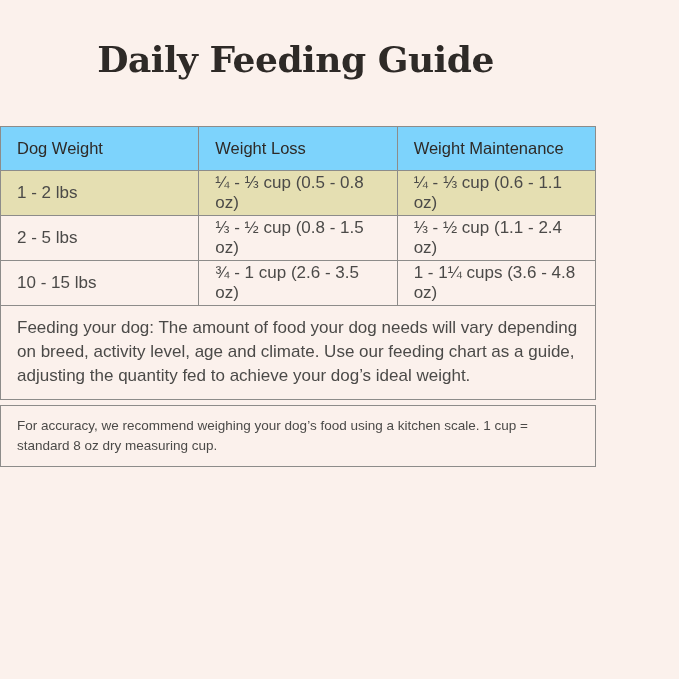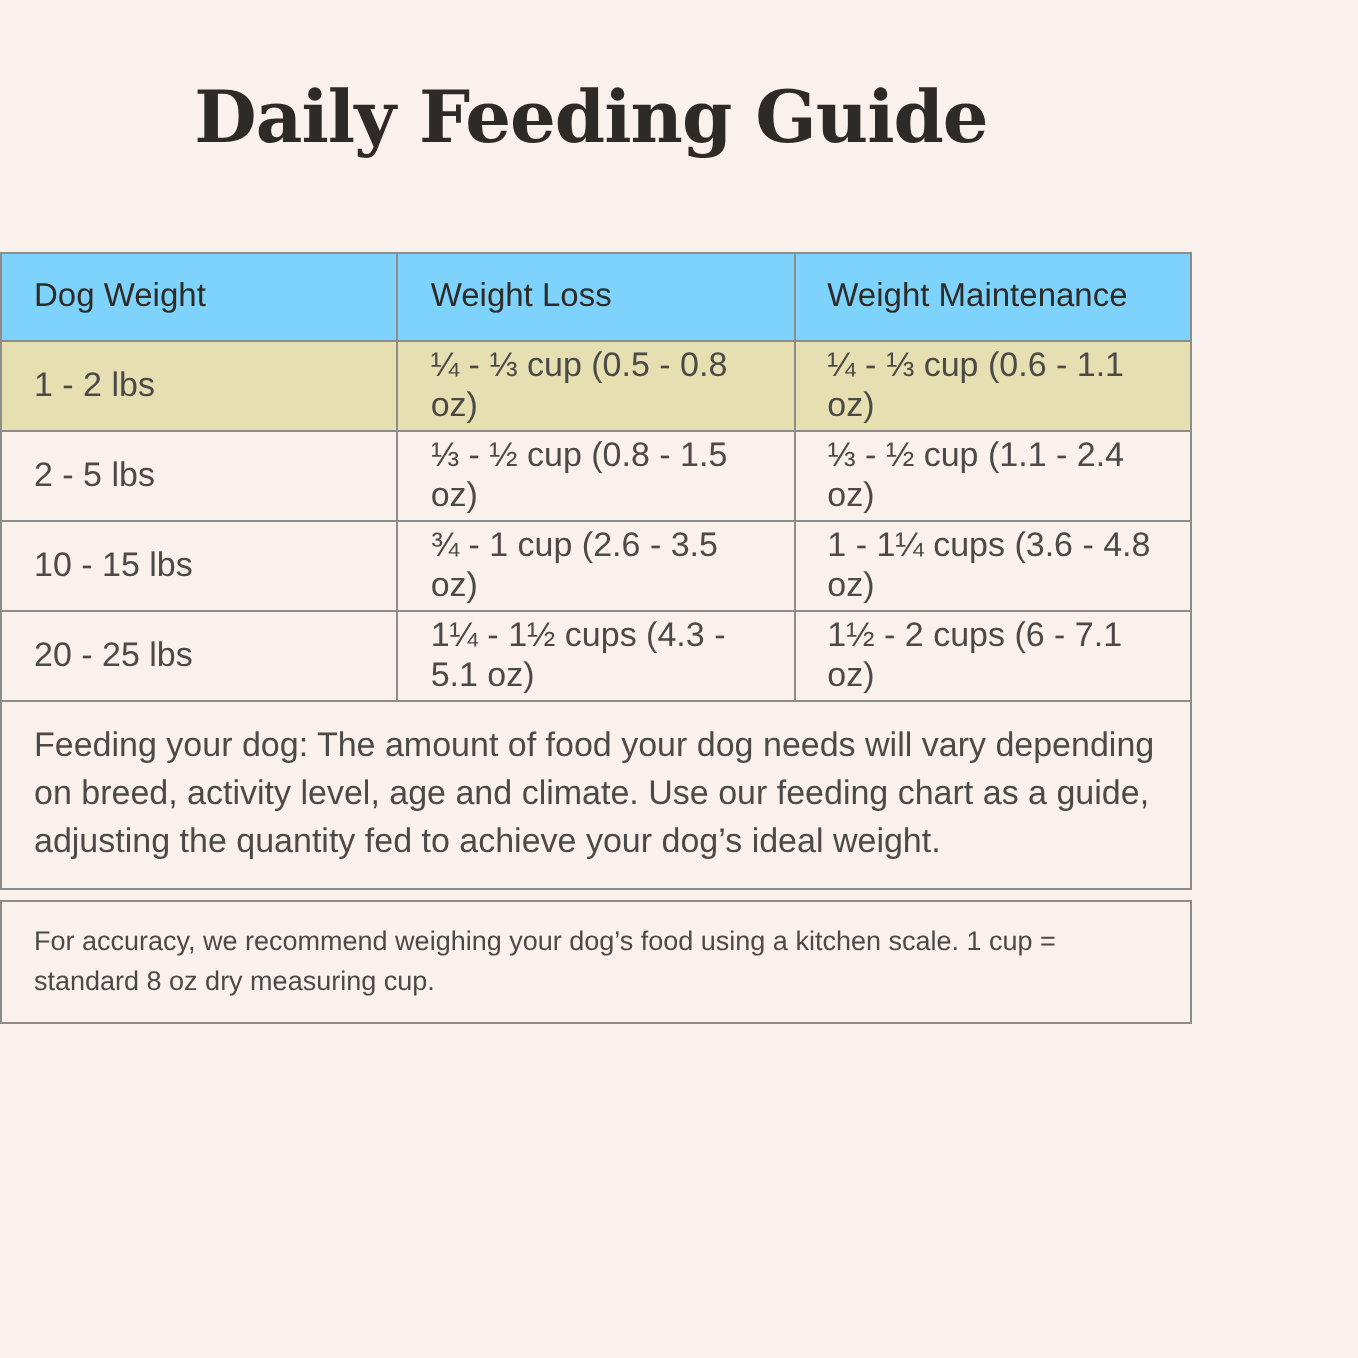--- a/index.html
+++ b/index.html
@@ -103,25 +103,20 @@
         <td>2 - 5 lbs</td>
         <td>⅓ - ½ cup (0.8 - 1.5 oz)</td>
         <td>⅓ - ½ cup (1.1 - 2.4 oz)</td>
       </tr>
       <tr>
         <td>10 - 15 lbs</td>
         <td>¾ - 1 cup (2.6 - 3.5 oz)</td>
         <td>1 - 1¼ cups (3.6 - 4.8 oz)</td>
       </tr>
       <tr>
-        <td>20 - 25 lbs</td>
-        <td>1¼ - 1½ cups (4.3 - 5.1 oz)</td>
-        <td>1½ - 2 cups (6 - 7.1 oz)</td>
-      </tr>
-      <tr>
         <td class="note-cell" colspan="3">Feeding your dog: The amount of food your dog needs will vary depending on breed, activity level, age and climate. Use our feeding chart as a guide, adjusting the quantity fed to achieve your dog’s ideal weight.</td>
       </tr>
     </tbody>
   </table>
 
   <div class="note-box">
     <span>For accuracy, we recommend weighing your dog’s food using a kitchen scale. 1 cup = standard 8 oz dry measuring cup.</span>
   </div>
 
 </div>

